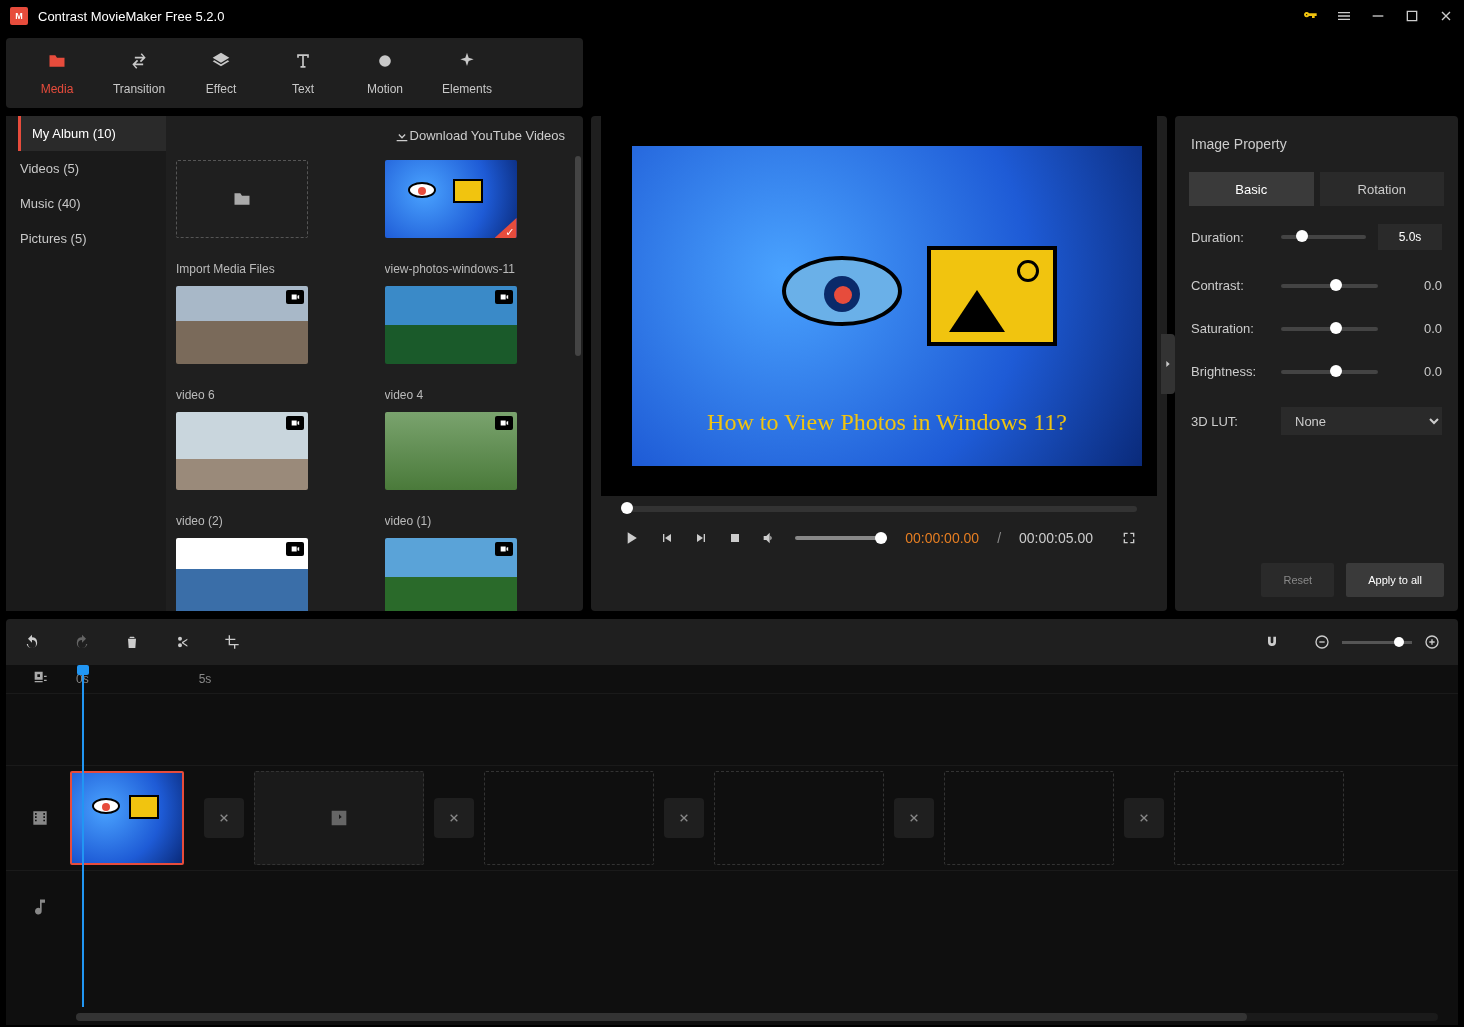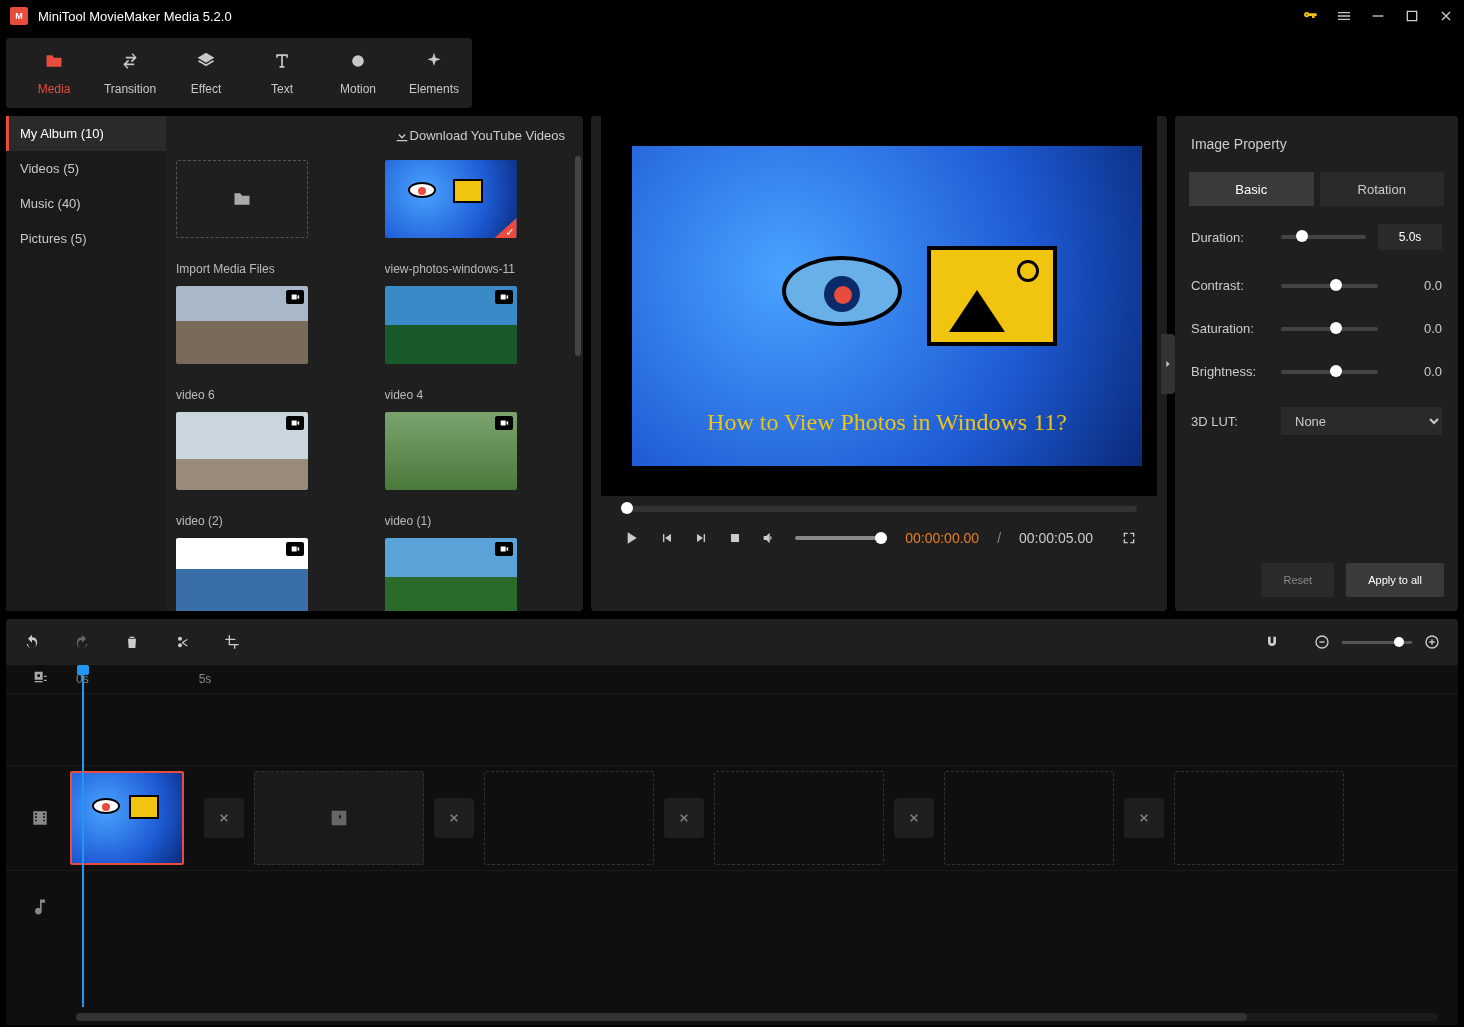--- a/index.html
+++ b/index.html
@@ -7,34 +7,34 @@
 
 
 .title-bar { height: 32px; background: #000; display: flex; align-items: center; padding: 0 10px; gap: 10px; }
 .title-bar .logo { width: 18px; height: 18px; background:#e74c3c; border-radius:2px; display:flex;align-items:center;justify-content:center;font-size:9px;color:#fff;font-weight:bold;}
 .title-bar .title { color: #fff; font-size: 13px; font-weight: 500; flex:1;}
 .title-bar .win-controls { display:flex; align-items:center; gap:18px; }
 .title-bar .win-controls span { color:#ccc; display:inline-flex; }
 .key-icon { color:#f1c40f !important; }
 
 
-.top-tabs { height: 70px; background: #1f1f1f; display:flex; padding-left:10px; gap:0; border-radius:4px; margin:6px 6px 0 6px; width:466px;}
+.top-tabs { height: 70px; background: #1f1f1f; display:flex; padding-left:10px; gap:0; border-radius:4px; margin:6px 6px 0 6px; width:577px;}
 .top-tab { width:82px; display:flex; flex-direction:column; align-items:center; justify-content:center; gap:6px; color:#c8c8c8; cursor:pointer;}
 .top-tab.active { color:#e74c3c; }
 .top-tab .ico { font-size:20px; }
 .top-tab .lbl { font-size:12px; }
 
 
 .main-row { display:flex; gap:8px; padding:0 6px; height:495px; margin-top:8px;}
 
 
 .media-panel { width:577px; background:#1f1f1f; border-radius:4px; display:flex; position:relative;}
 .media-side { width:160px; background:#1a1a1a; }
 .media-side .cat { padding:10px 14px; font-size:13px; color:#c8c8c8; cursor:pointer;}
-.media-side .cat.active { background:#2a2a2a; color:#fff; border-left:3px solid #e74c3c; padding-left:11px;}
+.media-side .cat.active { background:#2a2a2a; color:#fff; border-left:3px solid #e74c3c; padding-left:11px;margin-left:12px;}
 .media-body { flex:1; display:flex; flex-direction:column; }
 .media-head { height:40px; display:flex; align-items:center; justify-content:flex-end; padding:0 18px; font-size:13px; color:#ccc;}
 .media-head .dl { display:flex; cursor:pointer;}
 .media-grid { flex:1; overflow-y:auto; padding:4px 10px; display:grid; grid-template-columns: 1fr 1fr; gap:10px 20px; align-content:start;}
 .media-item { display:flex; flex-direction:column; align-items:flex-start; gap:24px; }
 .thumb { width:132px; height:78px; background:#2a2a2a; border-radius:2px; position:relative; display:flex; align-items:center; justify-content:center; overflow:hidden;}
 .thumb.dashed { border:1px dashed #555; background:transparent;}
 .thumb .vid-badge { position:absolute; top:4px; right:4px; width:18px; height:14px; background:#000; border-radius:2px; display:flex;align-items:center;justify-content:center;}
 .thumb .check { position:absolute; bottom:0; right:0; width:22px; height:20px; background:#e74c3c; clip-path: polygon(100% 0, 100% 100%, 0 100%); }
 .thumb .check::after{content:"✓"; color:#fff; position:absolute; right:2px; bottom:-1px; font-size:11px;}
@@ -125,21 +125,21 @@
 .tl-hscroll .thumb{position:absolute;left:0;width:86%;height:100%;background:#333;border-radius:4px;}
 
 svg{width:16px;height:16px;fill:currentColor;}
 svg.lg{width:20px;height:20px;}
 </style>
 </head>
 <body>
 
 <div class="title-bar">
   <div class="logo">M</div>
-  <div class="title">MiniTool MovieMaker Media 5.2.0</div>
+  <div class="title">Contrast MovieMaker Free 5.2.0</div>
   <div class="win-controls">
     <span class="key-icon">
         <svg viewBox="0 0 24 24">
           <path d="M7 14a4 4 0 1 1 3.5-6H22v4h-3v3h-4v-3h-4.5A4 4 0 0 1 7 14zm-1-4a1 1 0 1 0 2 0 1 1 0 0 0-2 0z"></path>
         </svg>
       </span>
     <span>
         <svg viewBox="0 0 24 24">
           <path d="M3 6h18v2H3zm0 5h18v2H3zm0 5h18v2H3z"></path>
         </svg>

